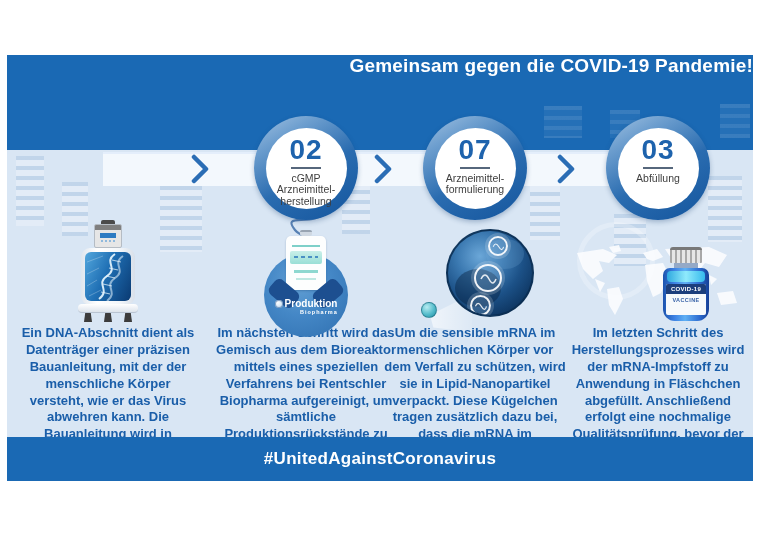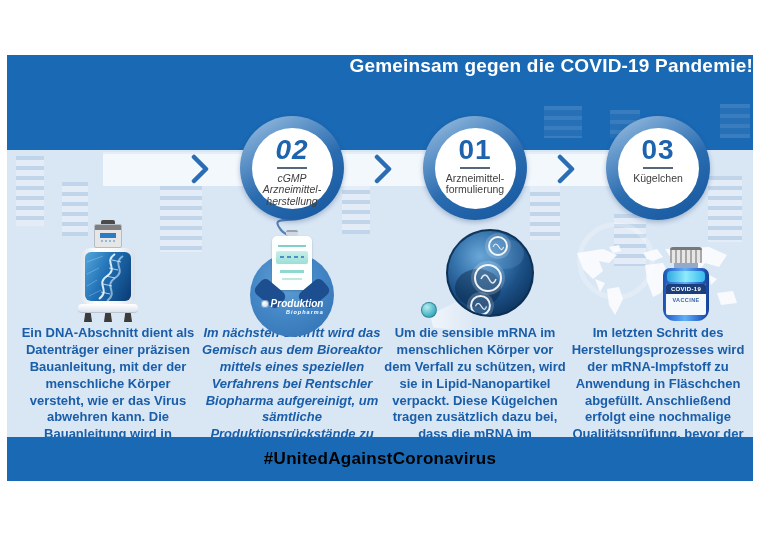--- a/index.html
+++ b/index.html
@@ -4,37 +4,37 @@
 <style>
   * { margin:0; padding:0; box-sizing:border-box; }
   html,body { background:#ffffff; font-family:"Liberation Sans", sans-serif; }
   .page { position:relative; width:760px; height:535px; background:#ffffff; overflow:hidden; }
 
   
   .canvas { position:absolute; left:7px; top:55px; width:746px; height:426px; background:#d9e6f4; overflow:hidden; }
   .header-band { position:absolute; left:0; top:0; right:0; height:95px; background:#1a69b4; z-index:1; }
   .title { text-align:right; color:#ffffff; font-size:19px; font-weight:bold; letter-spacing:.2px; }
   .footer-band { position:absolute; left:0; right:0; bottom:0; height:44px; background:#1a69b4; z-index:6; text-align:center; }
-  .footer-band div { color:#000000; font-size:17px; font-weight:bold; line-height:44px; letter-spacing:.3px; }
+  .footer-band div { color:#ffffff; font-size:17px; font-weight:bold; line-height:44px; letter-spacing:.3px; }
 
   
   .gc { position:absolute; border-radius:4px; z-index:0;
         background-color:rgba(255,255,255,.26);
         background-image:repeating-linear-gradient(to bottom, rgba(106,152,203,.28) 0 4px, rgba(0,0,0,0) 4px 10px);
         background-origin:content-box; background-clip:content-box; padding:9px 7px; }
   .gc-dark { background-color:rgba(255,255,255,.05);
         background-image:repeating-linear-gradient(to bottom, rgba(255,255,255,.09) 0 4px, rgba(0,0,0,0) 4px 10px); z-index:2; }
 
   
   .strip { position:absolute; left:96px; top:97px; width:546px; height:34px; background:#f3f8fd; border-top:2px solid #e4eefb; z-index:2; }
   .chev { position:absolute; top:99px; width:18px; height:30px; z-index:3; }
 
   
   .col { position:absolute; top:0; height:100%; width:190px; z-index:3; }
-  .c1 { left:6px; } .c2 { left:190px;font-style:italic; } .c3 { left:373px; } .c4 { left:556px; }
+  .c1 { left:6px; } .c2 { left:204px; } .c3 { left:373px; } .c4 { left:556px; }
 
   .circle { position:absolute; left:43px; top:61px; width:104px; height:104px; border-radius:50%;
             background:linear-gradient(150deg,#a6c4e2 0%,#6e9fcf 22%,#2a6cb0 55%,#14559d 100%);
             display:flex; align-items:center; justify-content:center; z-index:4;
             box-shadow:0 2px 5px rgba(20,60,110,.3); }
   .face { width:81px; height:81px; background:#ffffff; border-radius:50%; text-align:center; padding-top:8px; }
   .num { font-size:28px; font-weight:bold; color:#1e63ad; line-height:1; letter-spacing:1px; }
   .divider { width:30px; border-top:2px solid #56677c; margin:3px auto 4px; }
   .step-label { font-size:10.5px; color:#3e3e3e; line-height:1.12; white-space:pre-line; }
 
@@ -213,21 +213,21 @@
           </div>
           <div class="rb-sub">Biopharma</div>
         </div>
       </div>
       <p class="para">Im nächsten Schritt wird das Gemisch aus dem Bioreaktor mittels eines speziellen Verfahrens bei Rentschler Biopharma aufgereinigt, um sämtliche Produktionsrückstände zu entfernen. Das Resultat ist eine hochkonzentrierte Flüssigkeit mit reiner mRNA. Dieser Wirkstoff wird steril abgefüllt und verlässt die Produktionsstätte von Rentschler Biopharma zur Weiterverarbeitung.</p>
     </div>
 
     <div class="col c3">
       <div class="circle">
         <div class="face">
-          <div class="num">01</div>
+          <div class="num">07</div>
           <div class="divider"></div>
           <div class="step-label">Arzneimittel-
 formulierung</div>
         </div>
       </div>
       <div class="icon-zone">
         <div class="np-beam"></div>
         <div class="np-ball"></div>
         <div class="np-sphere">
           <div class="ves ves1">
@@ -248,21 +248,21 @@
         </div>
       </div>
       <p class="para">Um die sensible mRNA im menschlichen Körper vor dem Verfall zu schützen, wird sie in Lipid-Nanopartikel verpackt. Diese Kügelchen tragen zusätzlich dazu bei, dass die mRNA im menschlichen Körper die richtigen Zellen verlässlich erreicht. Dort löst die mRNA die Produktion eines Antigens entsprechend des Bauplanes aus und wappnet das Immunsystem so gegen die Infektion durch das Virus.</p>
     </div>
 
     <div class="col c4">
       <div class="circle">
         <div class="face">
           <div class="num">03</div>
           <div class="divider"></div>
-          <div class="step-label">Kügelchen</div>
+          <div class="step-label">Abfüllung</div>
         </div>
       </div>
       <div class="icon-zone">
         <div class="w-ring"></div>
         <div class="world-map">
           <svg width="176" height="78" viewBox="0 0 176 78">
             <g fill="#fcfdff" opacity=".9">
               <path d="M8 8 L34 4 L48 10 L40 18 L30 16 L34 26 L24 34 L14 24 Z"></path>
               <path d="M26 34 L36 38 L31 47 Z"></path>
               <path d="M38 44 L50 42 L54 54 L46 70 L40 60 Z"></path>

